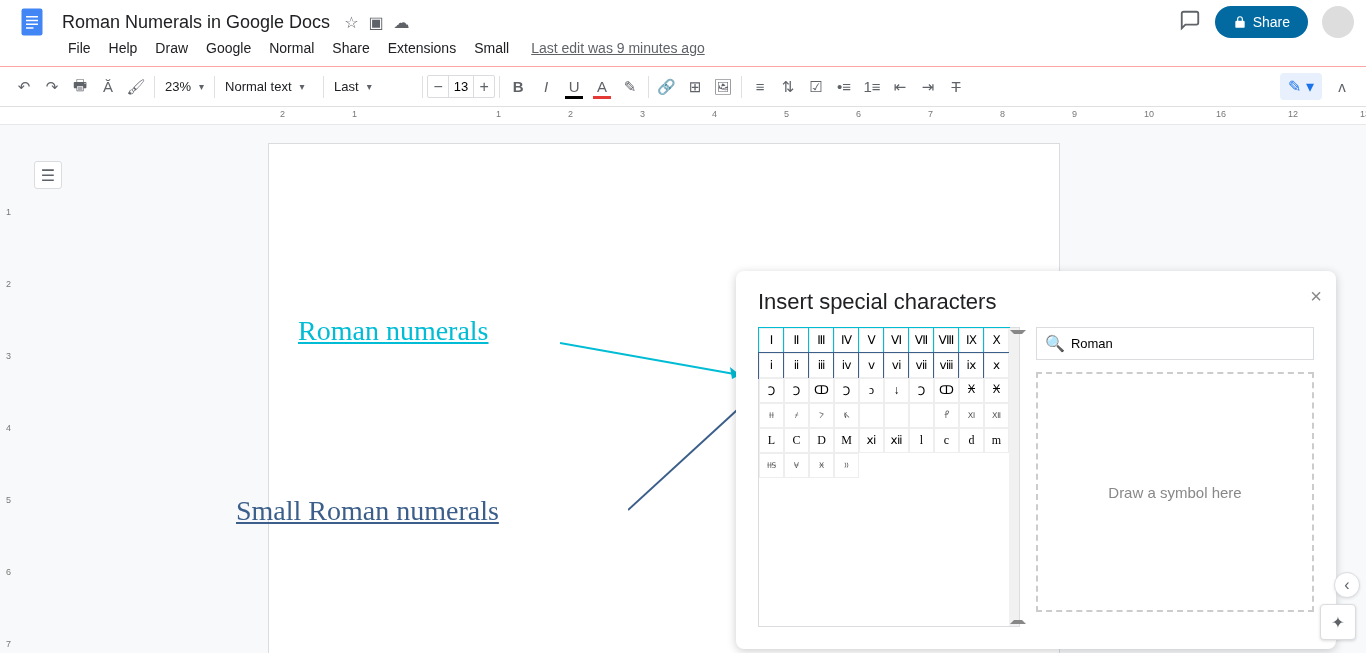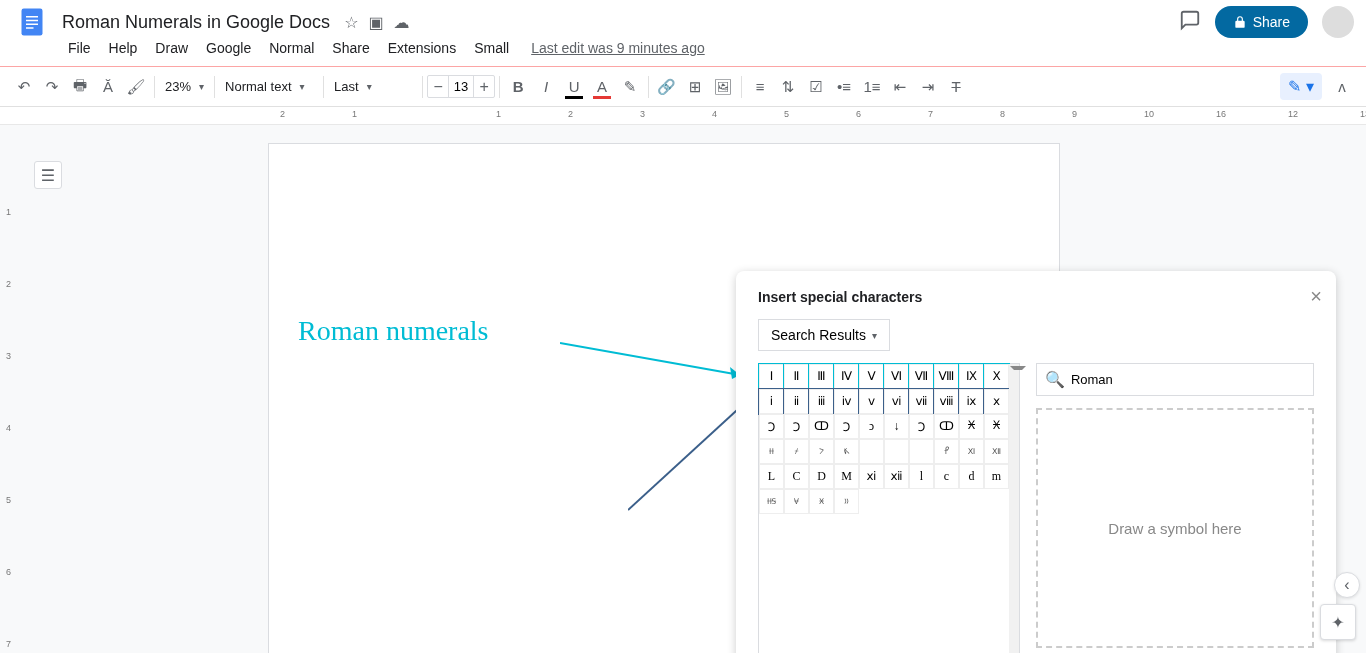--- a/index.html
+++ b/index.html
@@ -44,28 +44,28 @@
 .ruler-tick { width: 72px; text-align: left; position: relative; }
 
 
 .canvas { position: relative; height: calc(653px - 36px - 30px - 40px - 18px); background: #f8f9fa; overflow: hidden; }
 .left-ruler { position: absolute; left: 6px; top: 10px; width: 14px; height: 100%; font-size: 9px; color: #777; }
 .left-ruler div { height: 72px; }
 .outline-btn { position: absolute; left: 34px; top: 36px; width: 28px; height: 28px; border: 1px solid #dadce0; border-radius: 3px; background: #fff; display: flex; align-items: center; justify-content: center; color: #5f6368; cursor: pointer; }
 .page { position: absolute; left: 268px; top: 18px; width: 792px; height: 780px; background: #fff; border: 1px solid #dadce0; }
 
 
-.annotation { position: absolute; font-family: 'Comic Sans MS', cursive; font-size: 28px; pointer-events: none; }
+.annotation { position: absolute; font-family: 'Comic Sans MS', cursive; font-size: 28px; pointer-events: none; text-decoration: underline; }
 .anno1 { color: #00bcd4; left: 298px; top: 190px; }
 .anno2 { color: #3b5f8a; left: 236px; top: 370px; }
 .arrow { position: absolute; }
 
 
 .dialog { position: absolute; left: 736px; top: 146px; width: 600px; background: #fff; border-radius: 8px; box-shadow: 0 2px 10px rgba(0,0,0,0.2); padding: 18px 22px 22px 22px; }
-.dialog-title { font-size: 14px; color: #202124; font-weight: 700; }
+.dialog-title { font-size: 22px; color: #202124; font-weight: 400; }
 .dialog-close { position: absolute; right: 14px; top: 14px; color: #888; font-size: 20px; cursor: pointer; }
 .sr-dropdown { margin-top: 14px; border: 1px solid #dadce0; padding: 7px 12px; font-size: 14px; display: inline-flex; align-items: center; gap: 6px; cursor: pointer; background: #fff; }
 .sr-dropdown::after { content: "▾"; font-size: 10px; color: #5f6368; }
 .dialog-body { display: flex; gap: 16px; margin-top: 12px; }
 .char-grid-wrap { border: 1px solid #dadce0; width: 262px; height: 300px; position: relative; }
 .char-grid { display: flex; flex-wrap: wrap; }
 .char-cell { width: 25px; height: 25px; border: 1px solid #eee; display: flex; align-items: center; justify-content: center; font-size: 12px; cursor: pointer; font-family: 'Times New Roman', serif; }
 .char-cell.small-num { font-size: 8px; color:#555; }
 .grid-scroll { width: 10px; height: 100%; position: absolute; right: 0; top: 0; background: #f1f1f1; }
 .grid-scroll::before { content:""; position:absolute; top:2px; left:1px; width:8px; height:8px; border-top:4px solid #888; border-left:4px solid transparent; border-right:4px solid transparent; }
@@ -203,33 +203,33 @@
       <div>3</div>
       <div>4</div>
       <div>5</div>
       <div>6</div>
       <div>7</div>
     </div>
   <div class="outline-btn">☰</div>
   <div class="page"></div>
 
   <div class="annotation anno1">Roman numerals</div>
+  <div class="annotation anno2">Small Roman numerals</div>
   <svg class="arrow" style="left:560px; top:200px;" width="200" height="60">
       <line x1="0" y1="18" x2="180" y2="50" stroke="#00bcd4" stroke-width="2"></line>
       <polygon points="180,50 170,42 172,54" fill="#00bcd4"></polygon>
     </svg>
   <svg class="arrow" style="left:628px; top:270px;" width="130" height="120">
       <line x1="0" y1="115" x2="120" y2="5" stroke="#3b5f8a" stroke-width="2"></line>
       <polygon points="120,5 108,6 114,18" fill="#3b5f8a"></polygon>
     </svg>
 
   <div class="dialog">
     <div class="dialog-title">Insert special characters</div>
     <span class="dialog-close">×</span>
-    <div class="sr-dropdown">Search Results</div>
     <div class="dialog-body">
       <div class="char-grid-wrap">
         <div class="char-grid" id="char-grid">
             <div class="char-cell" style="outline: rgb(0, 188, 212) solid 1.5px;">Ⅰ</div>
             <div class="char-cell" style="outline: rgb(0, 188, 212) solid 1.5px;">Ⅱ</div>
             <div class="char-cell" style="outline: rgb(0, 188, 212) solid 1.5px;">Ⅲ</div>
             <div class="char-cell" style="outline: rgb(0, 188, 212) solid 1.5px;">Ⅳ</div>
             <div class="char-cell" style="outline: rgb(0, 188, 212) solid 1.5px;">Ⅴ</div>
             <div class="char-cell" style="outline: rgb(0, 188, 212) solid 1.5px;">Ⅵ</div>
             <div class="char-cell" style="outline: rgb(0, 188, 212) solid 1.5px;">Ⅶ</div>

